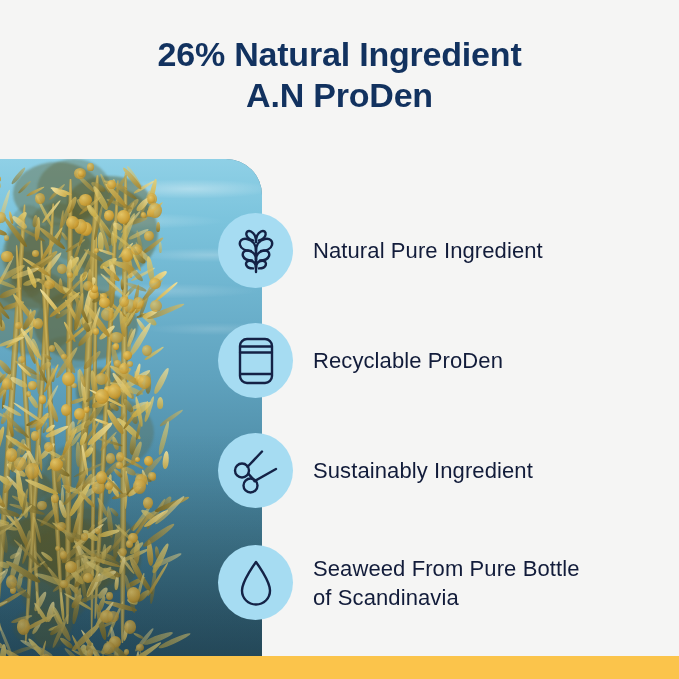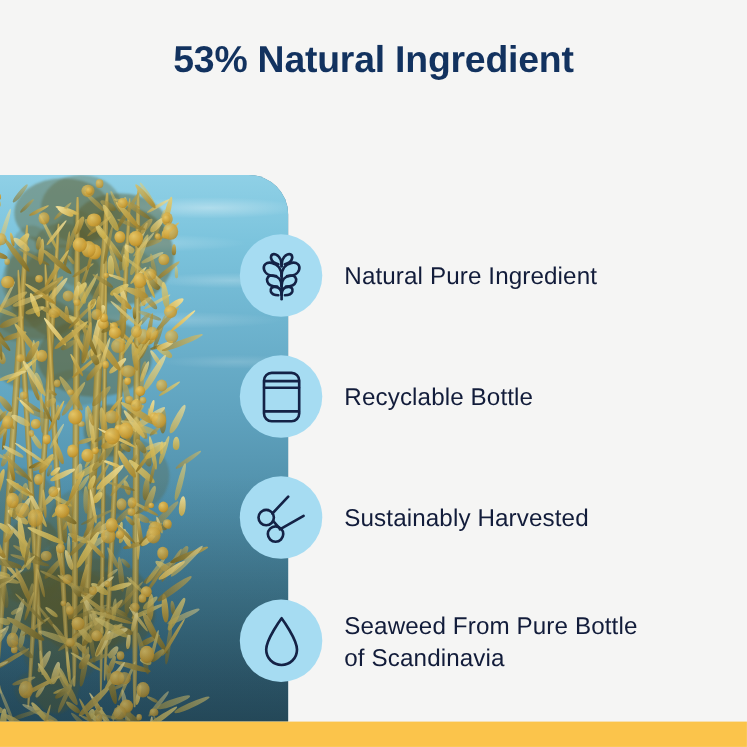--- a/index.html
+++ b/index.html
@@ -157,21 +157,22 @@
     height: 23px;
     background: #fbc44b;
   }
 </style>
 </head>
 <body>
 
 <div class="page">
 
   <div class="title-block">
-    <div class="title-line">53% Natural Ingredient</div>
+    <div class="title-line">26% Natural Ingredient</div>
+    <div class="title-line">A.N ProDen</div>
   </div>
 
   <div class="photo-panel">
     <div class="water"></div>
     <div class="water-streaks"></div>
     <div class="kelp-mass" id="kelp-mass">
         <div class="blob" style="left: 81.126px; top: 176.807px; width: 57.2107px; height: 33.0807px; background: rgba(92, 94, 48, 0.22);"></div>
         <div class="blob" style="left: 41.8795px; top: 311.08px; width: 56.6351px; height: 78.83px; background: rgba(92, 94, 48, 0.42);"></div>
         <div class="blob" style="left: 85.8614px; top: 31.5798px; width: 47.2645px; height: 69.425px; background: rgba(92, 94, 48, 0.23);"></div>
         <div class="blob" style="left: 109.08px; top: 64.7332px; width: 73.3218px; height: 43.1257px; background: rgba(92, 94, 48, 0.23);"></div>
@@ -863,34 +864,34 @@
 
     <div class="feature-row" style="top:323px">
       <div class="icon-circle">
         <svg width="38" height="48" viewBox="0 0 38 48" fill="none" stroke="#142246" stroke-width="2.4" stroke-linecap="round" stroke-linejoin="round">
           <rect x="3" y="2" width="32" height="44" rx="7" ry="7"></rect>
           <path d="M3.6 9.5 H34.4"></path>
           <path d="M3.2 15.5 H34.8"></path>
           <path d="M3.4 37 H34.6"></path>
         </svg>
       </div>
-      <div class="feature-label">Recyclable Bottle</div>
+      <div class="feature-label">Recyclable ProDen</div>
     </div>
 
     <div class="feature-row" style="top:433px">
       <div class="icon-circle">
         <svg width="48" height="48" viewBox="0 0 48 48" fill="none" stroke="#142246" stroke-width="2.4" stroke-linecap="round" stroke-linejoin="round">
           <circle cx="10" cy="23.5" r="7"></circle>
           <circle cx="18.5" cy="38.5" r="7"></circle>
           <path d="M15.6 19.8 L30 4.5"></path>
           <path d="M22.4 34.2 L44 22"></path>
           <path d="M16.2 26.6 L21.6 32.6"></path>
         </svg>
       </div>
-      <div class="feature-label">Sustainably Harvested</div>
+      <div class="feature-label">Sustainably Ingredient</div>
     </div>
 
     <div class="feature-row" style="top:545px">
       <div class="icon-circle">
         <svg width="38" height="48" viewBox="0 0 38 48" fill="none" stroke="#142246" stroke-width="2.4" stroke-linecap="round" stroke-linejoin="round">
           <path d="M19 3 C19 3 5 22 5 31.5 C5 39.5 11.3 45.5 19 45.5 C26.7 45.5 33 39.5 33 31.5 C33 22 19 3 19 3 Z"></path>
         </svg>
       </div>
       <div class="feature-label">Seaweed From Pure Bottle
 of Scandinavia</div>

